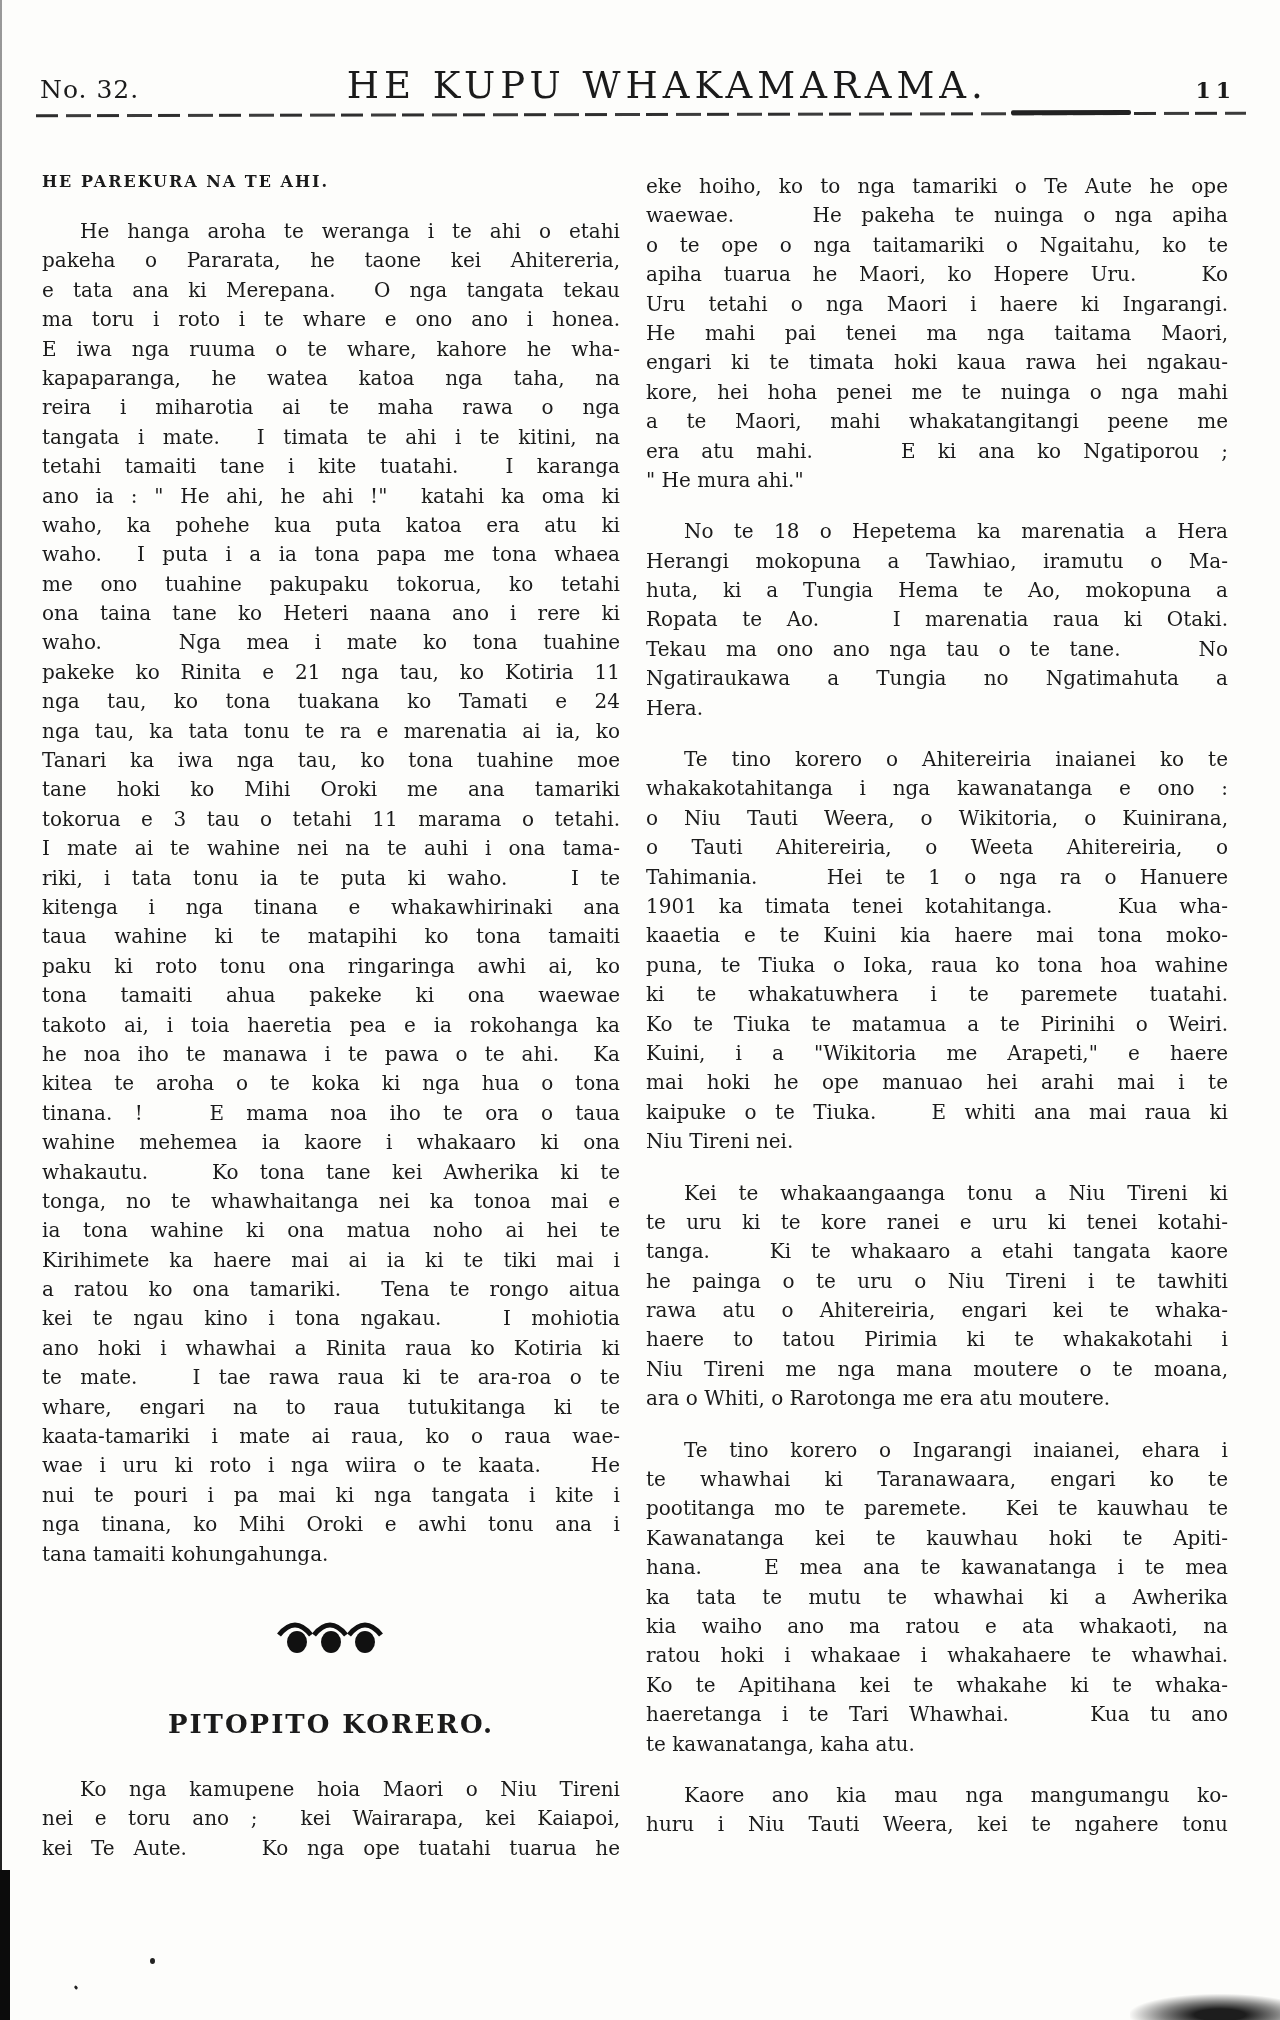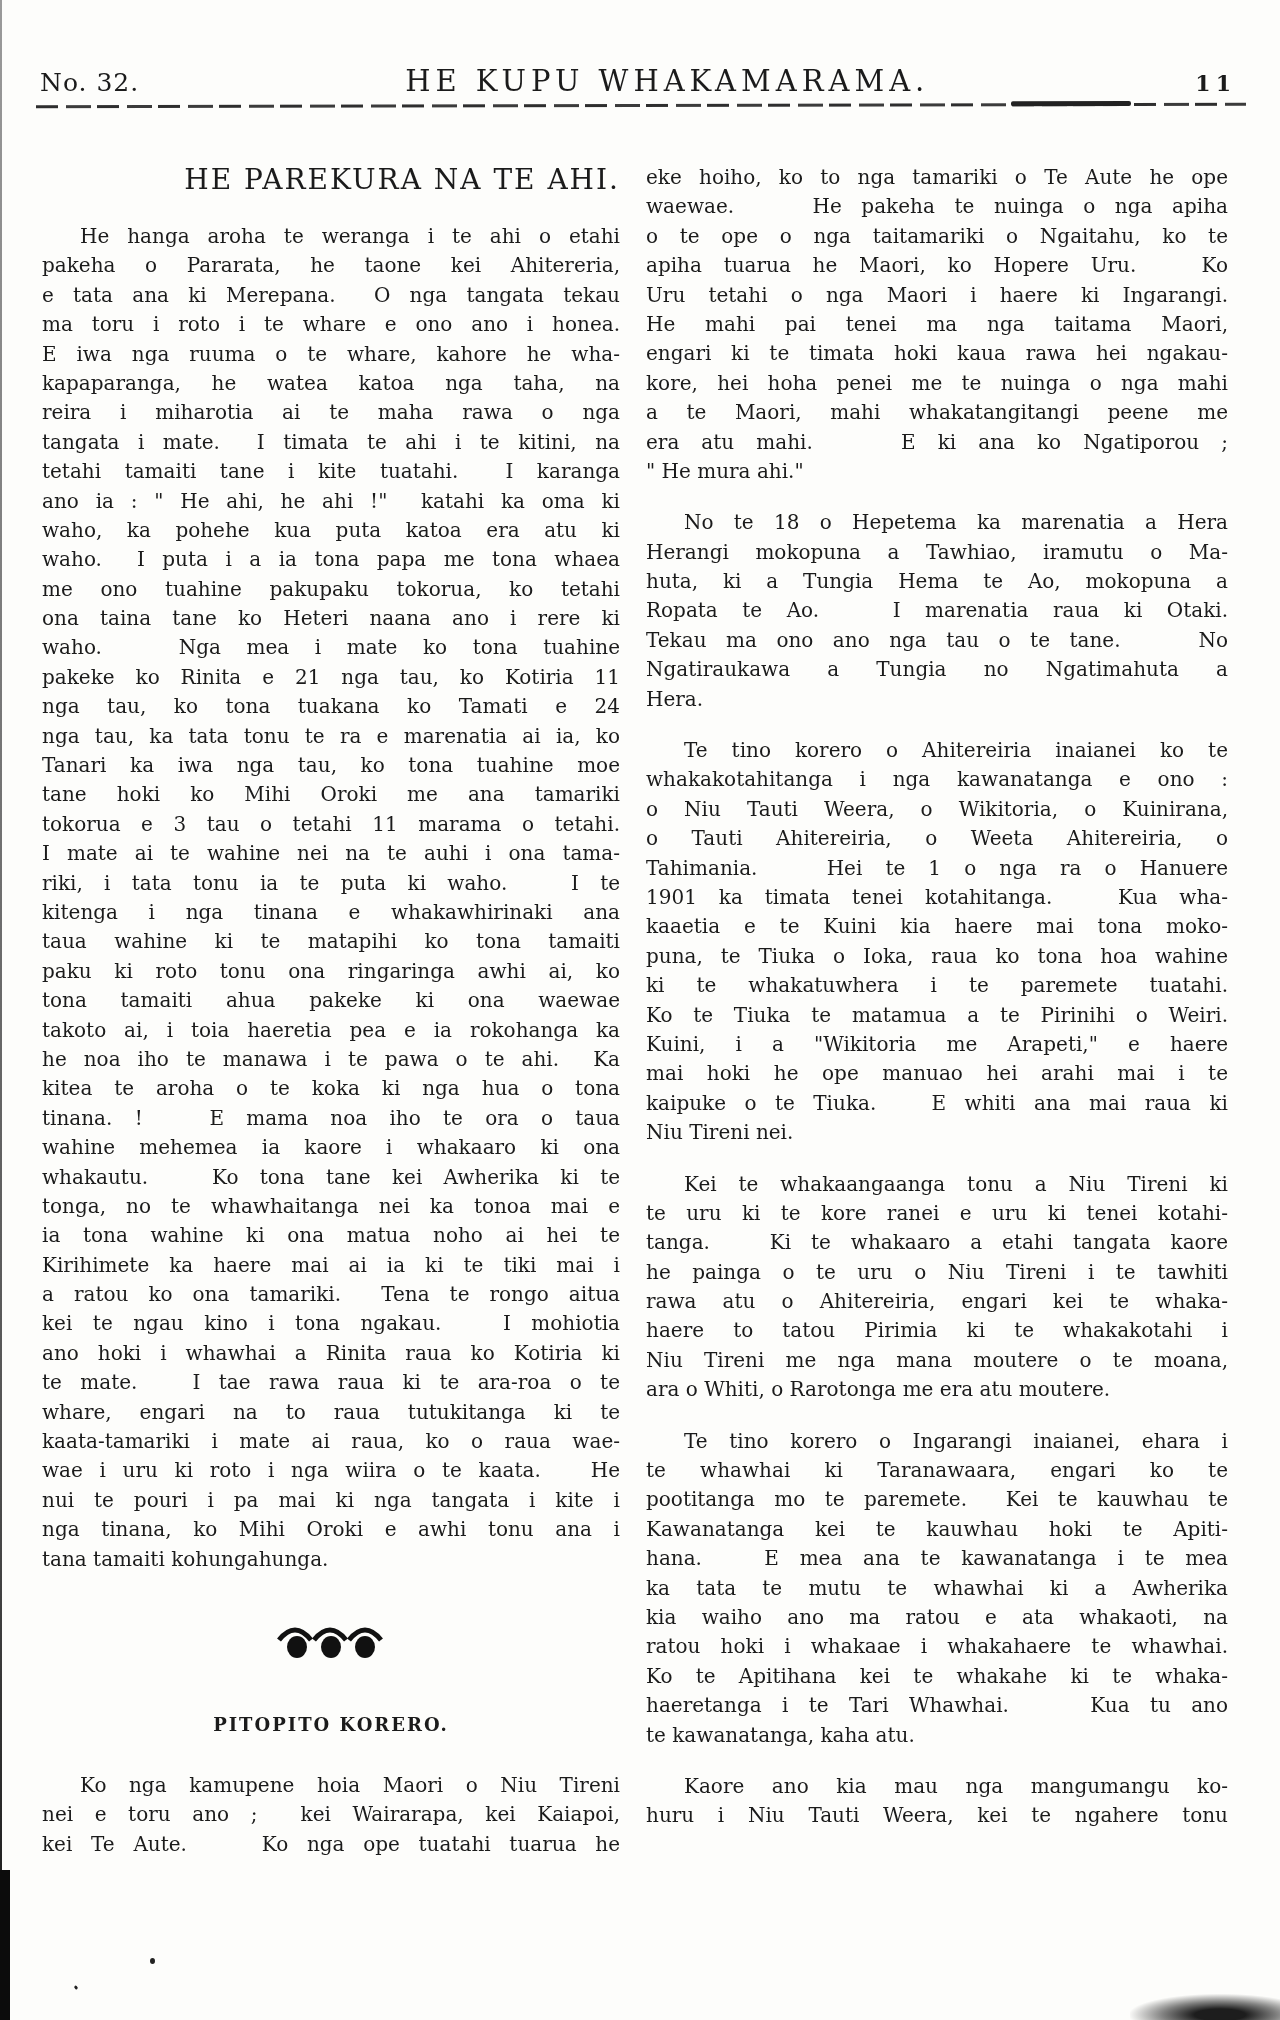--- a/index.html
+++ b/index.html
@@ -12,44 +12,44 @@
     overflow:hidden;
   }
   .page{position:relative;width:1280px;height:2020px;}
 
   
   .masthead{
     display:flex;align-items:baseline;justify-content:space-between;
     padding:64px 44px 0 40px;
   }
   .issue{font-size:25px;letter-spacing:1px;}
-  .title{font-size:29px;font-weight:normal;letter-spacing:5px;margin:0;text-align:right;}
+  .title{font-size:37px;font-weight:normal;letter-spacing:5px;margin:0;text-align:right;}
   .pageno{font-size:22px;letter-spacing:5px;font-weight:bold;transform:scaleY(1.05);}
   .rule{
     margin:6px 34px 0 36px;height:3px;
     background:repeating-linear-gradient(90deg,#2e2e2e 0 22px,rgba(46,46,46,0) 22px 30px,#3b3b3b 30px 55px,rgba(46,46,46,0) 55px 61px);
     transform:rotate(-0.12deg);
     position:relative;
   }
   .rule-blotch{position:absolute;left:975px;top:-2px;width:120px;height:5px;background:#222;border-radius:2px;}
 
   
   .columns{
     display:grid;grid-template-columns:578px 582px;column-gap:26px;
     padding:20px 0 0 42px;
   }
   .col{min-width:0;}
   .col-right{padding-top:36px;}
 
   h2.head1{
-    text-align:right;font-size:28px;letter-spacing:2px;
-    margin:36px 0 0 0;font-weight:normal;
+    text-align:left;font-size:16px;letter-spacing:2px;
+    margin:36px 0 0 0;font-weight:bold;
   }
   h2.head2{
-    text-align:center;font-size:18px;letter-spacing:2px;
+    text-align:center;font-size:26px;letter-spacing:2px;
     margin:56px 0 0 0;font-weight:bold;
   }
   .para{font-size:20px;}
   .lead{margin-top:26px;}
   .newsitem{margin-top:36px;}
   .line{
     height:29.4px;line-height:29.4px;
     text-align:justify;text-align-last:justify;
     white-space:pre-wrap;overflow:hidden;
   }

